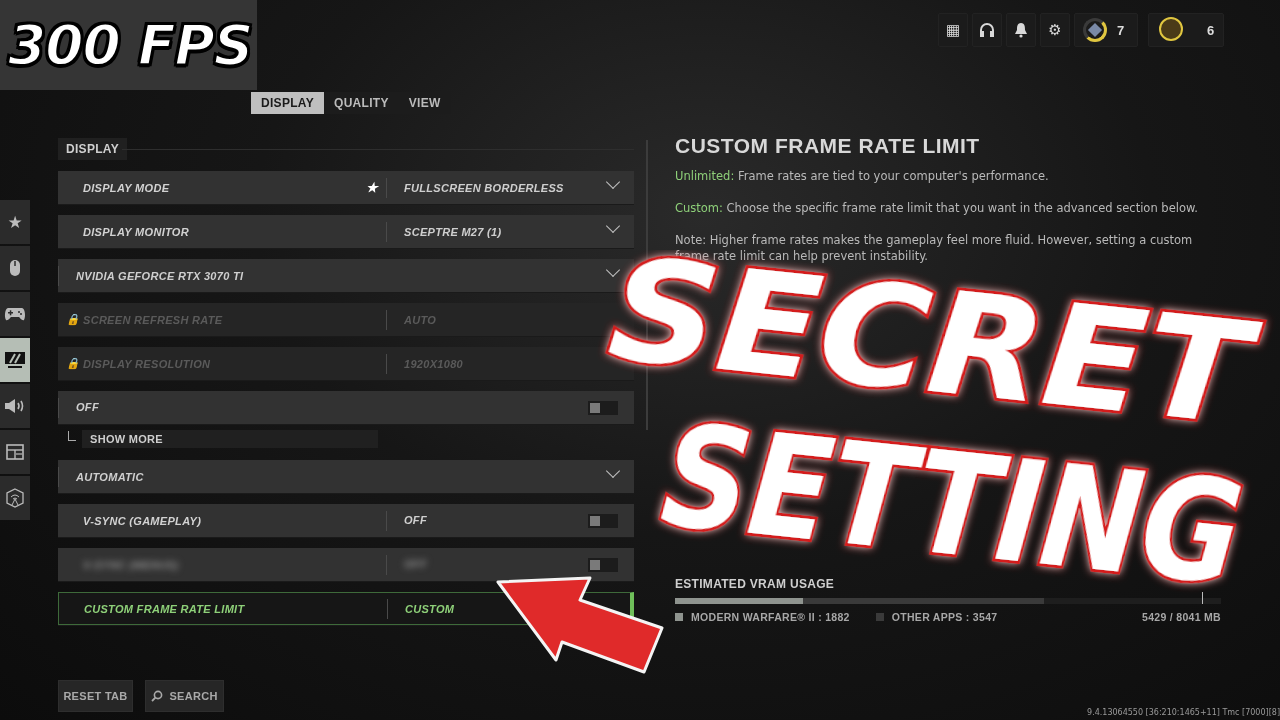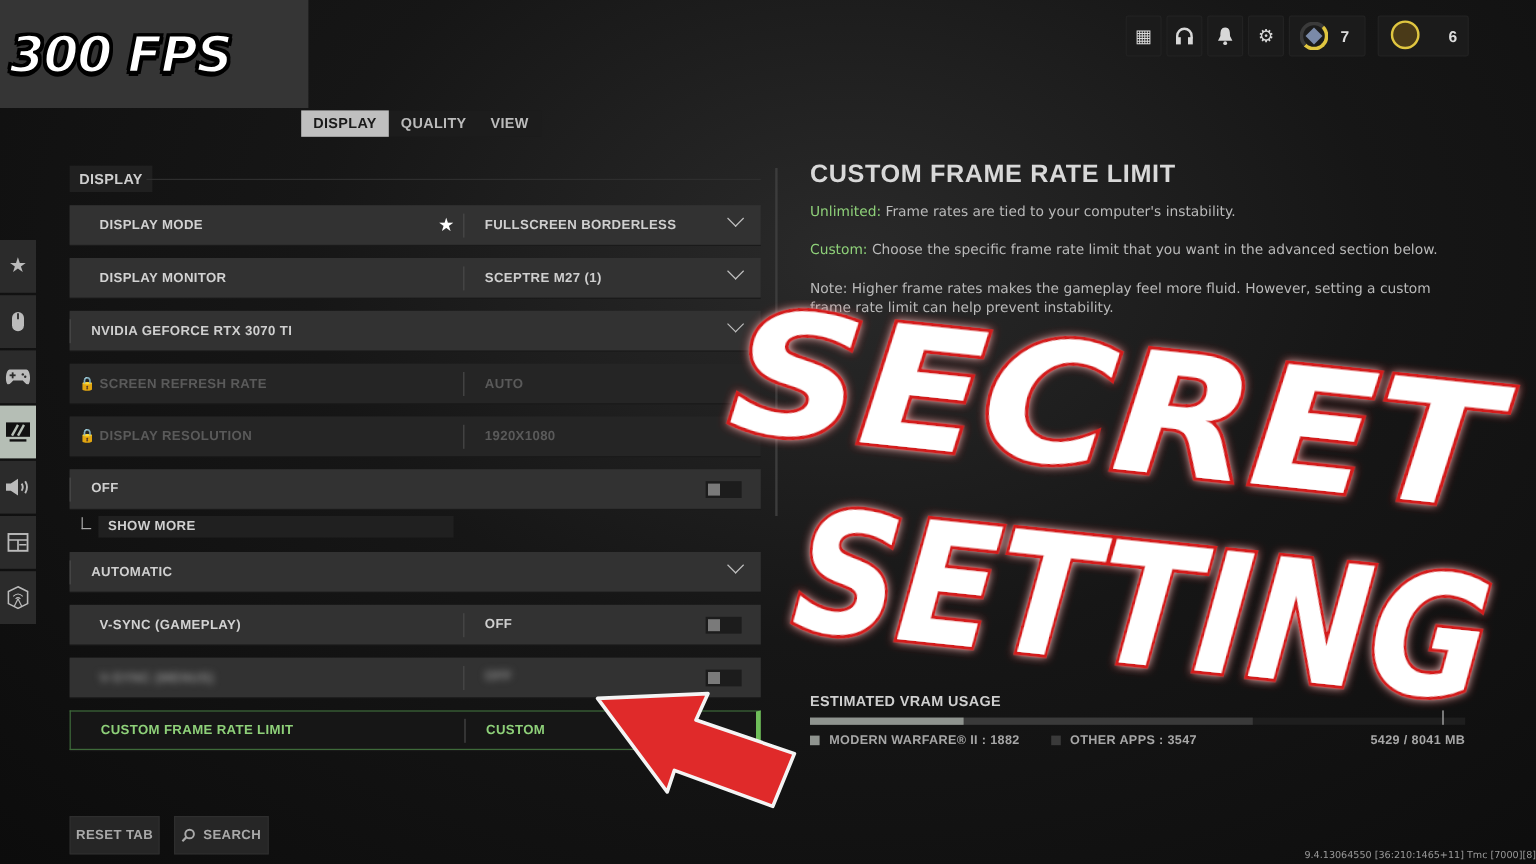--- a/index.html
+++ b/index.html
@@ -13,21 +13,21 @@
   .cond { font-family: "Liberation Sans", sans-serif; font-weight: bold; letter-spacing: 0.3px; }
 
   
   .fps-badge {
     position: absolute; left: 0; top: 0; width: 257px; height: 90px;
     background: #353535;
     display: flex; align-items: center; padding-left: 8px;
   }
   .fps-badge span {
     font-family: "DejaVu Sans", sans-serif; font-weight: bold; font-style: italic;
-    font-size: 42px; color: #fff; letter-spacing: -1px;
+    font-size: 55px; color: #fff; letter-spacing: -1px;
     -webkit-text-stroke: 2px #000;
     text-shadow: 2px 2px 0 #000, -2px -2px 0 #000, 2px -2px 0 #000, -2px 2px 0 #000, 0 3px 0 #000;
   }
 
   
   .top-icons { position: absolute; top: 13px; left: 938px; display: flex; gap: 4px; }
   .ti {
     height: 34px; min-width: 30px; background: #1b1b1b; border: 1px solid #222;
     display: flex; align-items: center; justify-content: center; color: #d8d8d8;
     font-size: 15px; border-radius: 2px;
@@ -53,20 +53,21 @@
   .side-btn.active { background: #b5beb5; color: #111; }
 
   
   .section-label { position: absolute; left: 58px; top: 138px; background: #202020; padding: 0 8px; line-height: 22px; font-size: 12px; color: #cfcfcf; }
   .section-line { position: absolute; left: 122px; right: 646px; top: 149px; height: 1px; background: #2e2e2e; }
 
   .row {
     position: absolute; left: 58px; width: 576px; height: 33px;
     background: #323232; display: flex; align-items: center; cursor: pointer;
     box-shadow: 0 1px 0 #1a1a1a;
+    font-style: italic;
   }
   .row .name { width: 328px; padding-left: 25px; font-size: 11px; color: #d2d2d2; display: flex; align-items: center; position: relative; height: 100%; }
   .row .name .star { position: absolute; right: 8px; color: #fff; font-size: 13px; }
   .row .sep { width: 1px; height: 20px; background: #4a4a4a; }
   .row .val { flex: 1; padding-left: 17px; font-size: 11px; color: #cfcfcf; display: flex; align-items: flex-start; justify-content: space-between; padding-right: 16px; }
   .row .chev { width: 10px; height: 10px; border-right: 1.5px solid #c0c0c0; border-bottom: 1.5px solid #c0c0c0; transform: rotate(45deg); margin-top: -5px; }
   .row.locked { background: #252525; }
   .row.locked .name, .row.locked .val { color: #5a5a5a; }
   .row.locked .lock { position: absolute; left: 8px; font-size: 11px; color: #5a5a5a; }
   .toggle { width: 30px; height: 14px; background: #1c1c1c; position: relative; }
@@ -327,21 +328,21 @@
 <div class="bottom-btn cond" style="left:145px;width:79px">
   <svg width="12" height="12" viewBox="0 0 12 12">
       <circle cx="7" cy="5" r="3.6" stroke="#a9a9a9" stroke-width="1.6" fill="none"></circle>
       <line x1="4.4" y1="7.6" x2="1" y2="11" stroke="#a9a9a9" stroke-width="1.8"></line>
     </svg>
   <span>SEARCH</span>
 </div>
 
 <div class="info-title cond">CUSTOM FRAME RATE LIMIT</div>
 <div class="info-p" style="top:168px">
-  <span class="hl">Unlimited:</span><span> Frame rates are tied to your computer's instability.</span>
+  <span class="hl">Unlimited:</span><span> Frame rates are tied to your computer's performance.</span>
 </div>
 <div class="info-p" style="top:200px">
   <span class="hl">Custom:</span><span> Choose the specific frame rate limit that you want in the advanced section below.</span>
 </div>
 <div class="info-p" style="top:232px">Note: Higher frame rates makes the gameplay feel more fluid. However, setting a custom frame rate limit can help prevent instability.</div>
 
 <div class="vram-label cond">ESTIMATED VRAM USAGE</div>
 <div class="vram-bar">
   <div class="other" id="vram-other" style="width: 67.5165%; background: rgb(58, 58, 58);"></div>
   <div class="mw" id="vram-mw" style="width: 23.405%; background: rgb(143, 148, 143);"></div>

